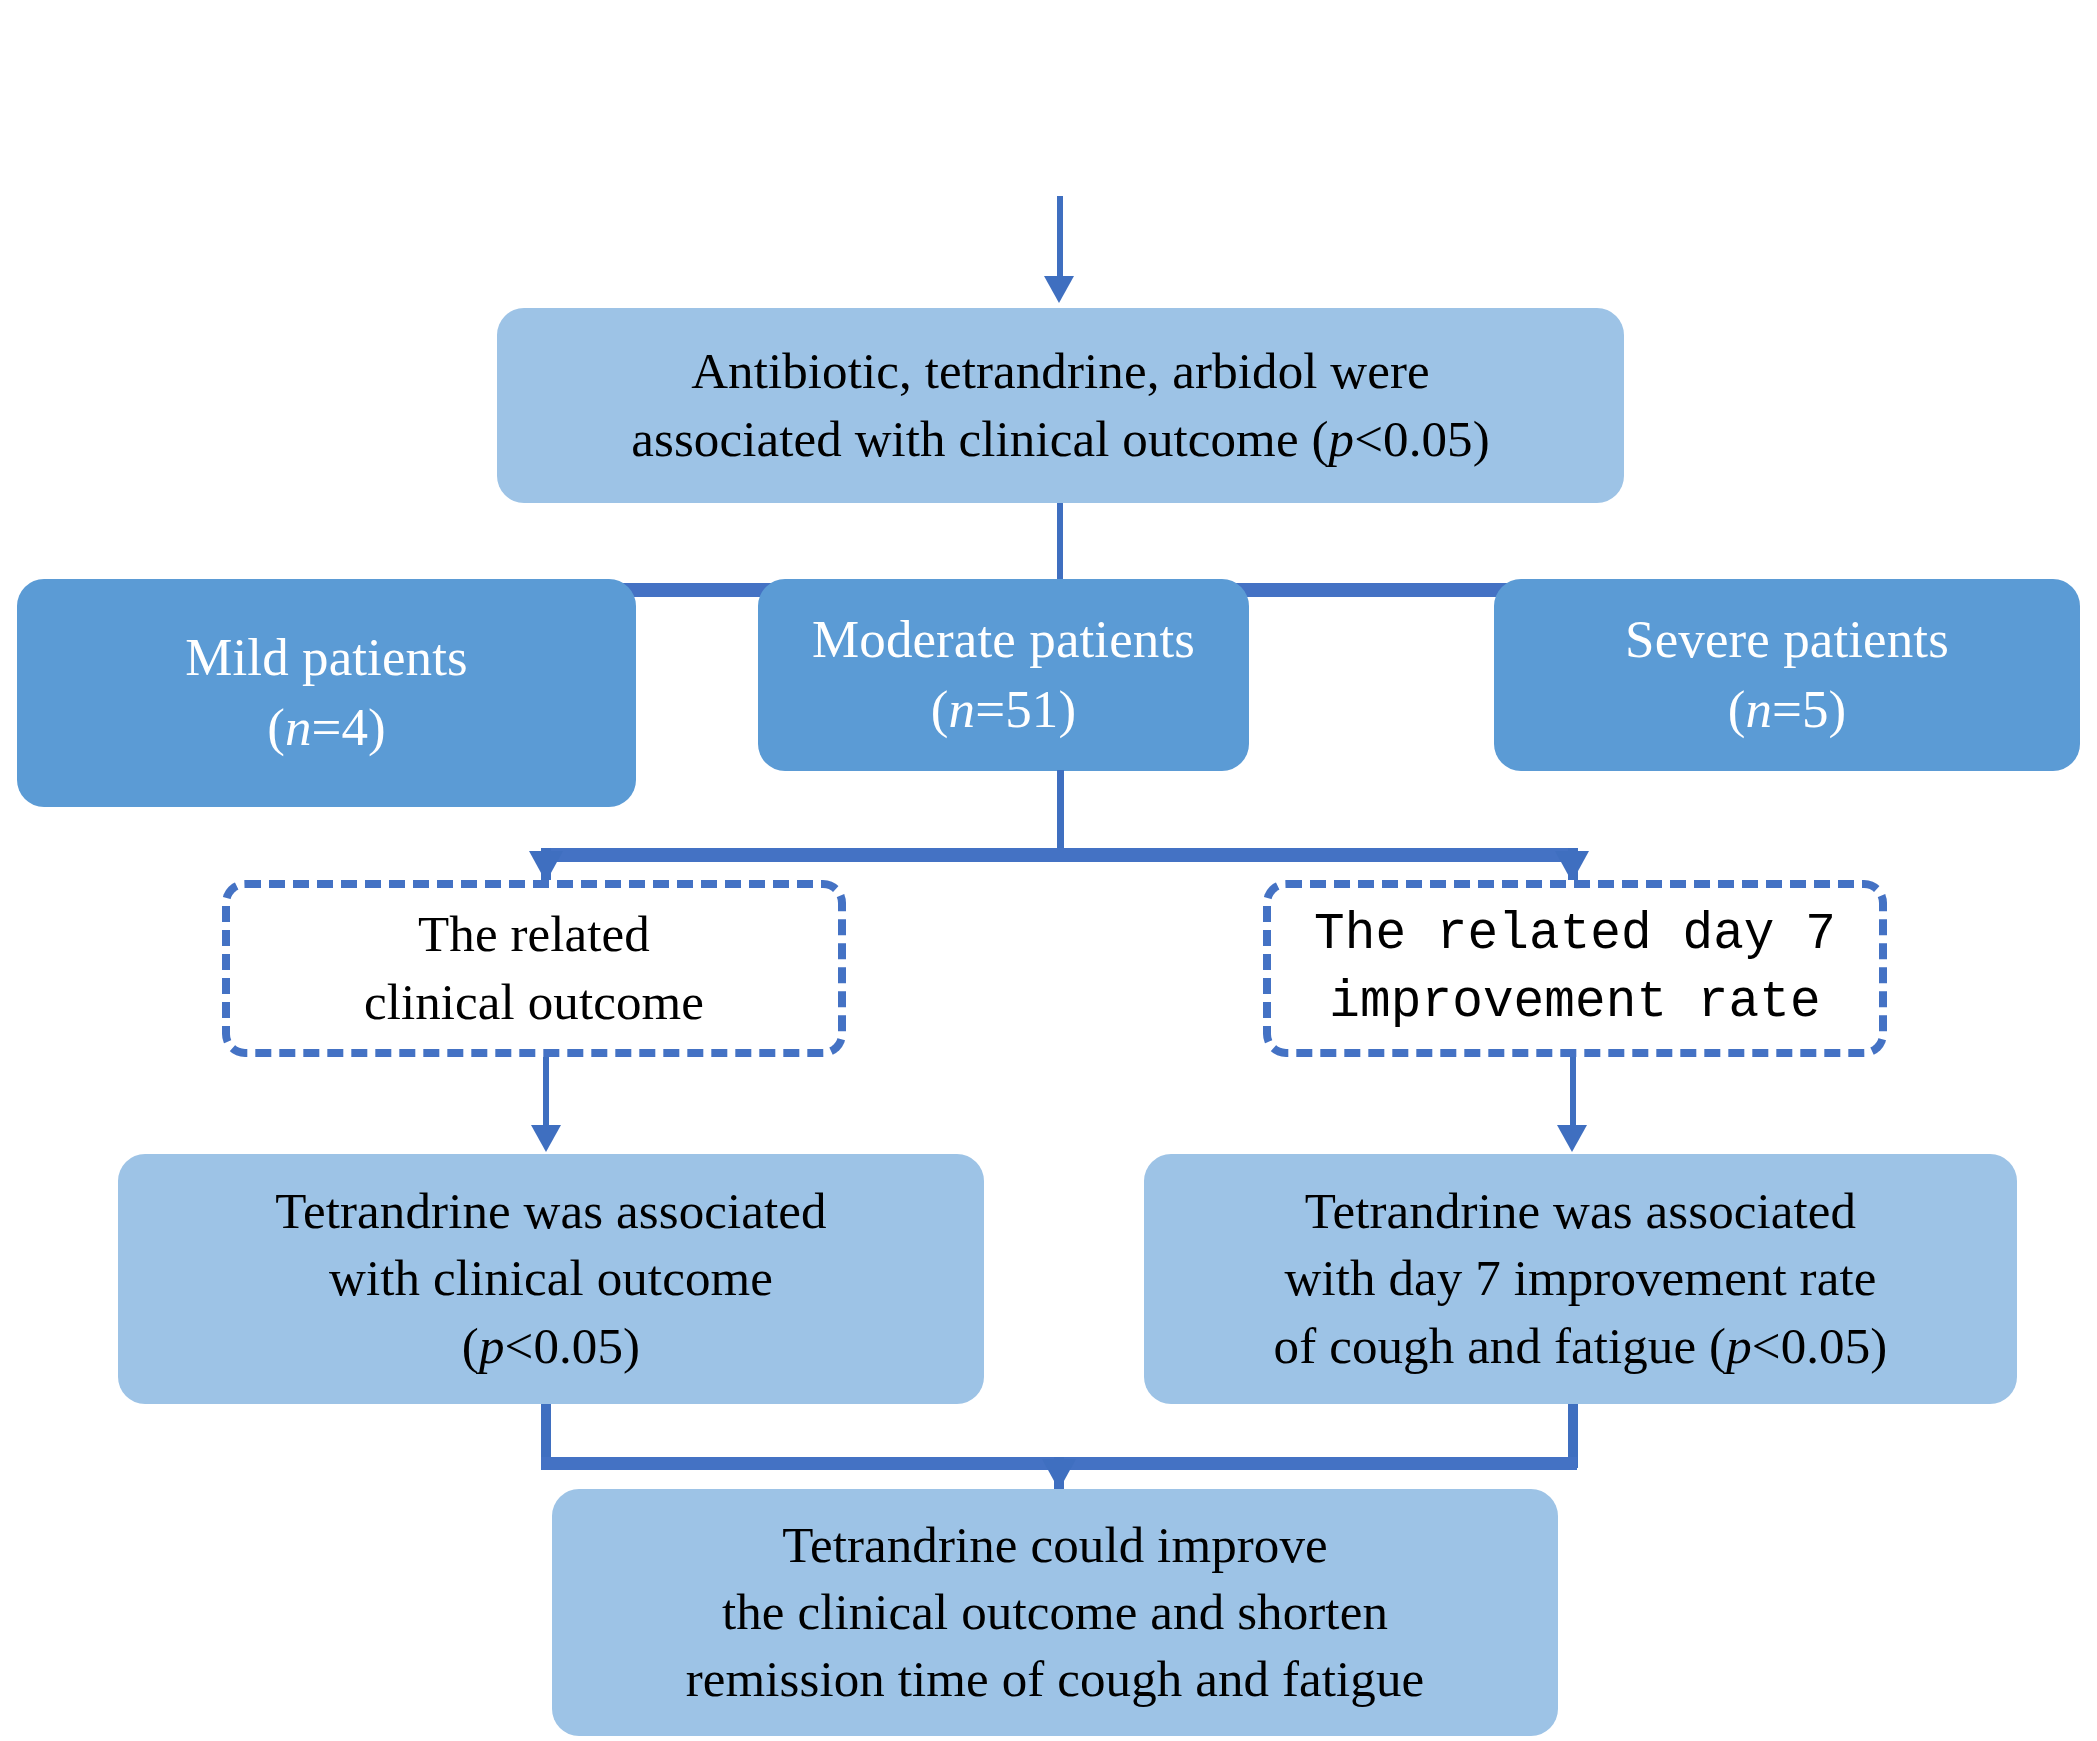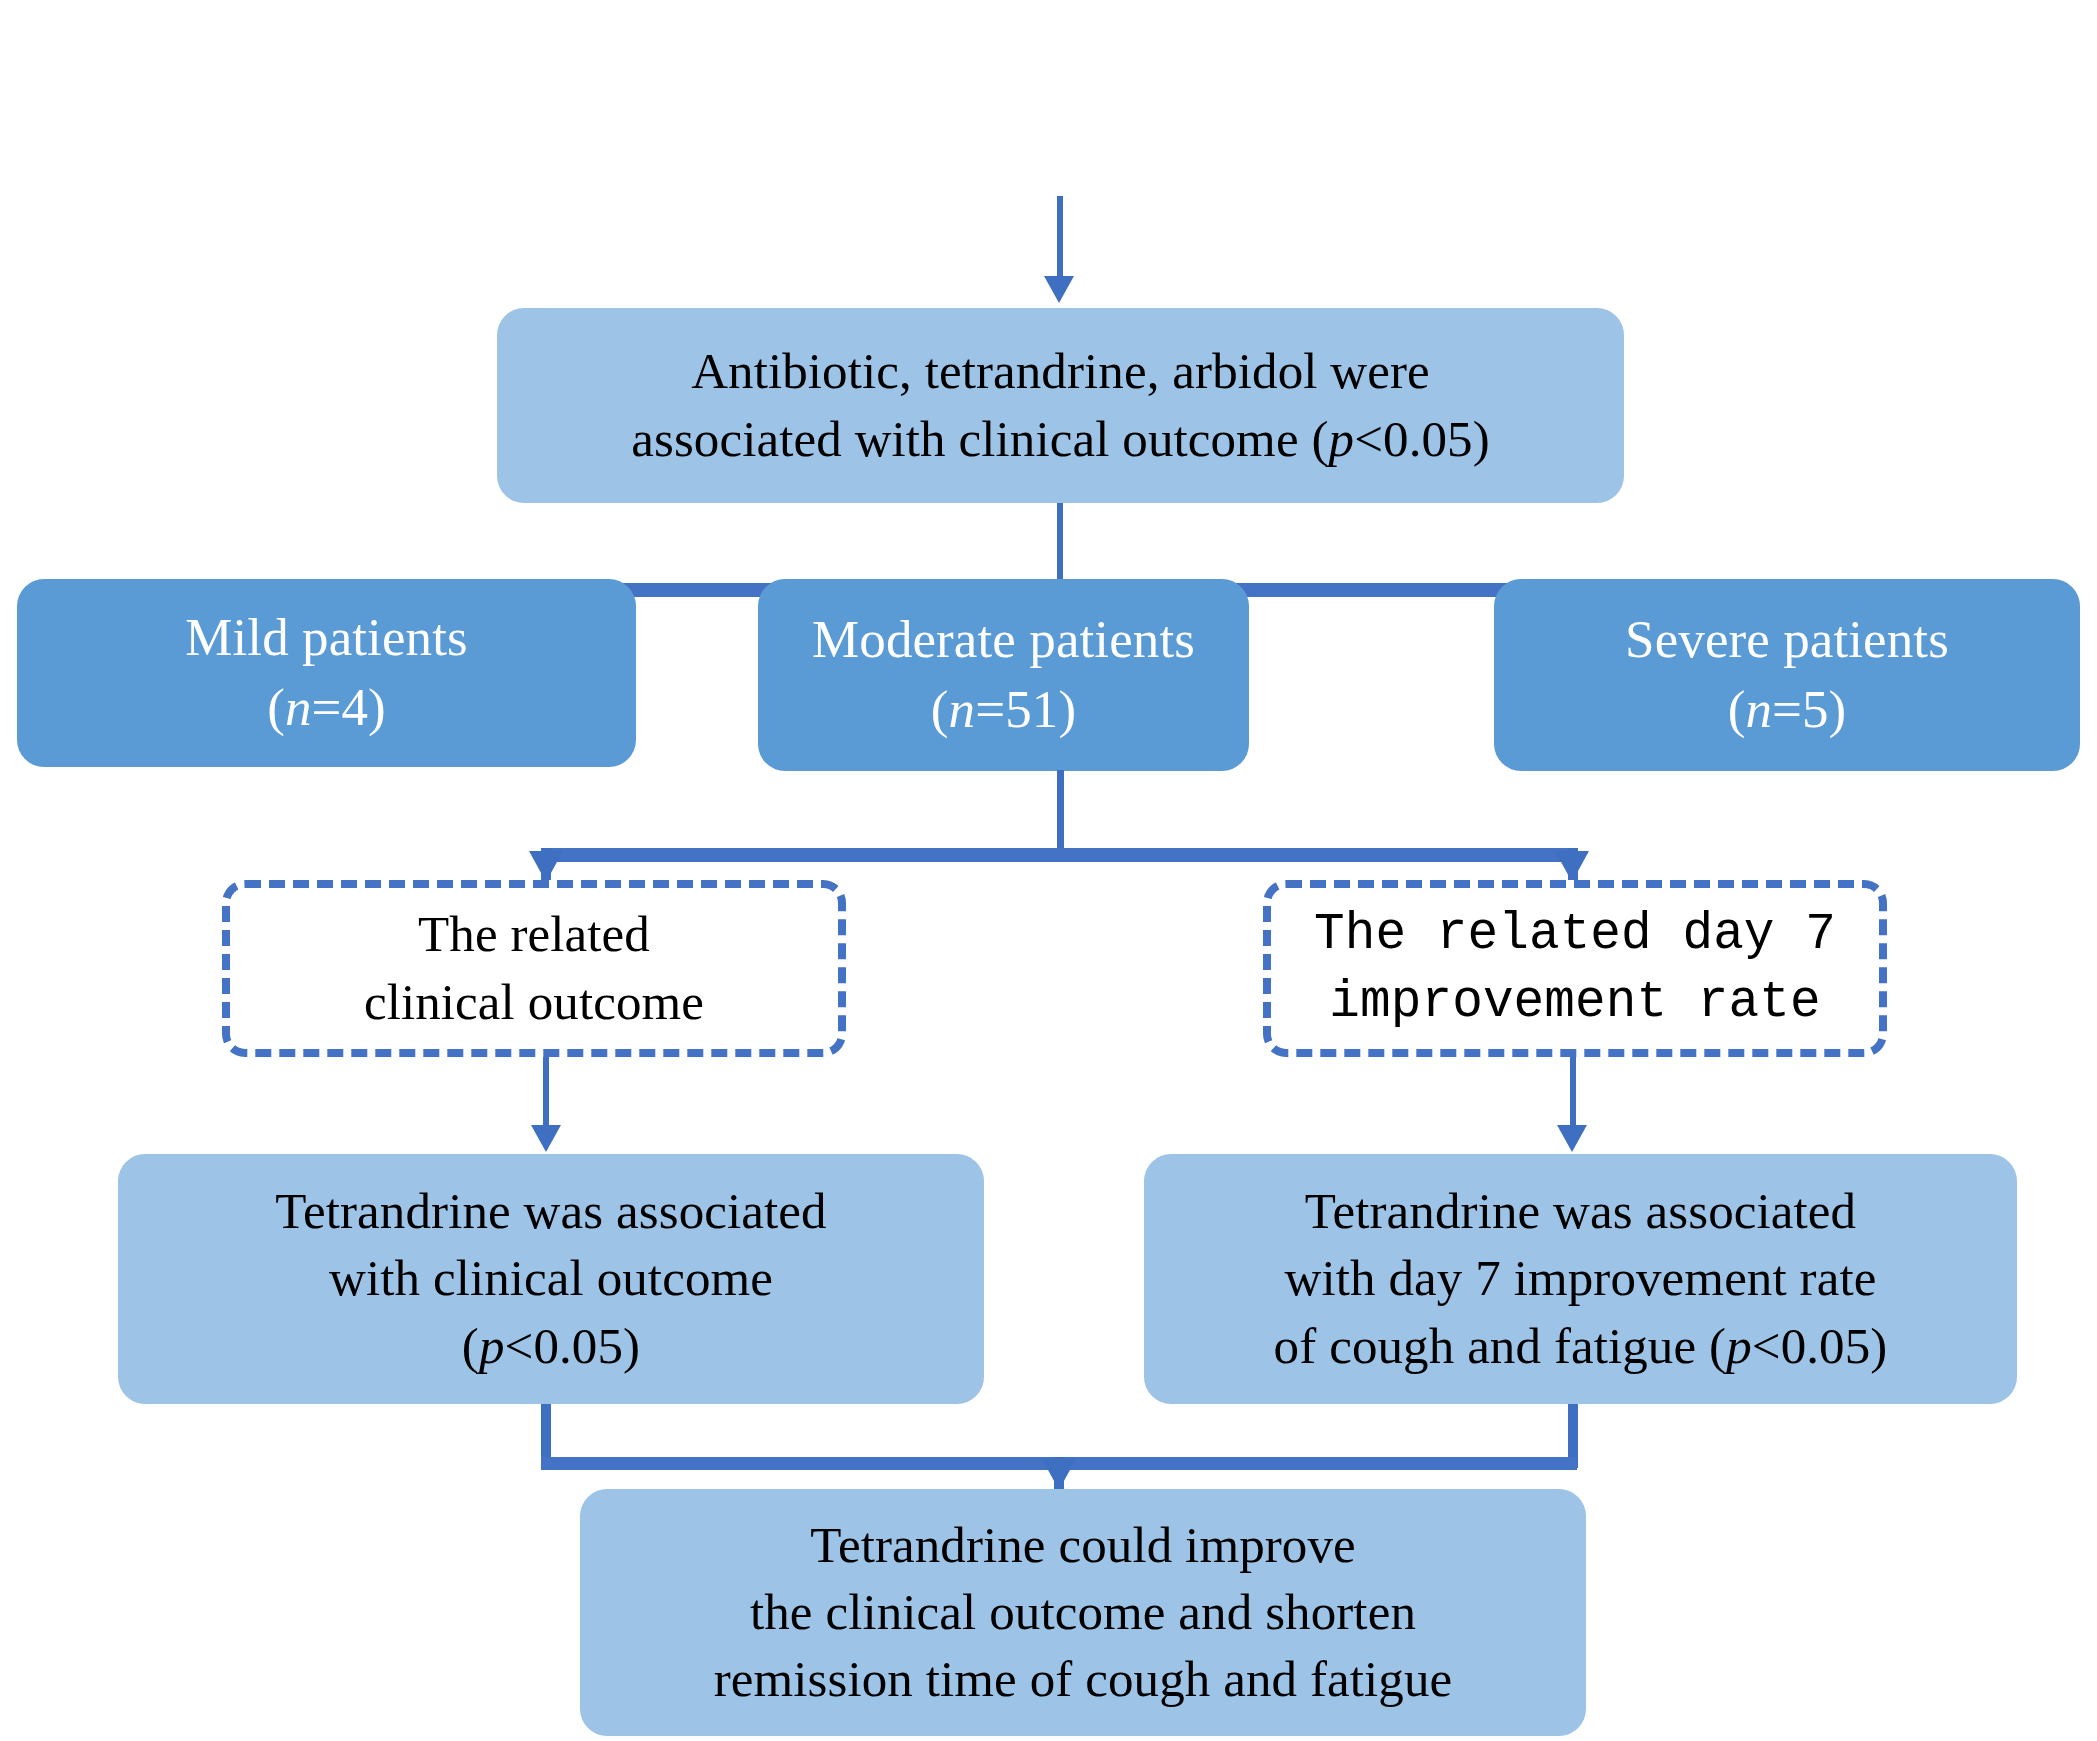--- a/index.html
+++ b/index.html
@@ -93,21 +93,21 @@
 
   <div class="vline" style="left:313px; top:583px; width:10px; height:115px;"></div>
   <div class="arrowhead" style="left:300px; top:694px;"></div>
 
   <div class="vline" style="left:1057px; top:583px; width:10px; height:115px;"></div>
   <div class="arrowhead" style="left:1044px; top:694px;"></div>
 
   <div class="vline" style="left:1797px; top:583px; width:10px; height:115px;"></div>
   <div class="arrowhead" style="left:1784px; top:694px;"></div>
 
-  <div class="node dark" style="left:17px; top:579px; width:619px; height:188px; font-size:53px;">
+  <div class="node dark" style="left:17px; top:579px; width:619px; height:228px; font-size:53px;">
     <span class="txt">Mild patients
 (<em>n</em>=4)</span>
   </div>
 
   <div class="node dark" style="left:758px; top:579px; width:491px; height:192px; font-size:53px;">
     <span class="txt">Moderate patients
 (<em>n</em>=51)</span>
   </div>
 
   <div class="node dark" style="left:1494px; top:579px; width:586px; height:192px; font-size:53px;">
@@ -151,20 +151,20 @@
 with day 7 improvement rate
 of cough and fatigue (<em>p</em>&lt;0.05)</span>
   </div>
 
   <div class="vline" style="left:541px; top:1404px; width:9.5px; height:64px;"></div>
   <div class="vline" style="left:1568px; top:1404px; width:9.5px; height:64px;"></div>
   <div class="hline" style="left:541px; top:1457px; width:1036px; height:13px;"></div>
   <div class="vline" style="left:1054px; top:1457px; width:9.5px; height:54px;"></div>
   <div class="arrowhead" style="left:1042px; top:1459px;"></div>
 
-  <div class="node light" style="left:580px; top:1489px; width:1006px; height:247px; font-size:51px;">
+  <div class="node light" style="left:552px; top:1489px; width:1006px; height:247px; font-size:51px;">
     <span class="txt">Tetrandrine could improve
 the clinical outcome and shorten
 remission time of cough and fatigue</span>
   </div>
 
 </div>
 
 
 </body></html>

